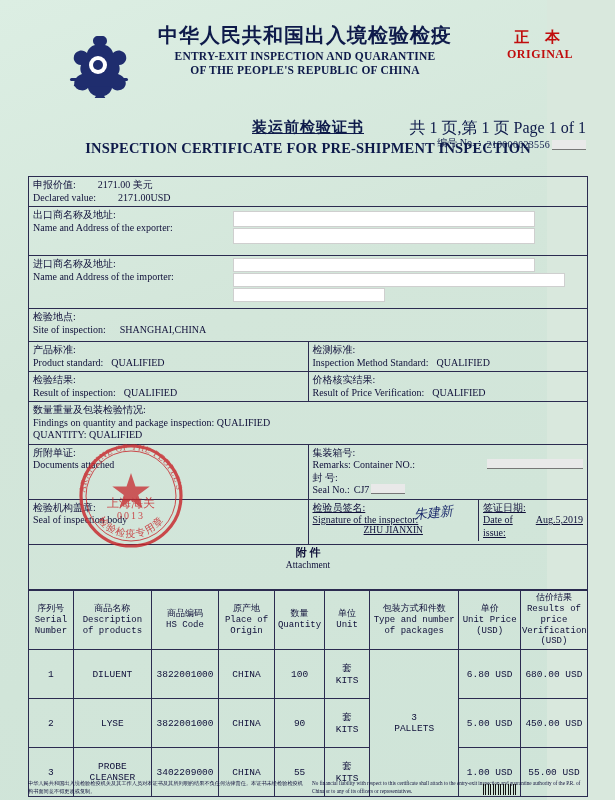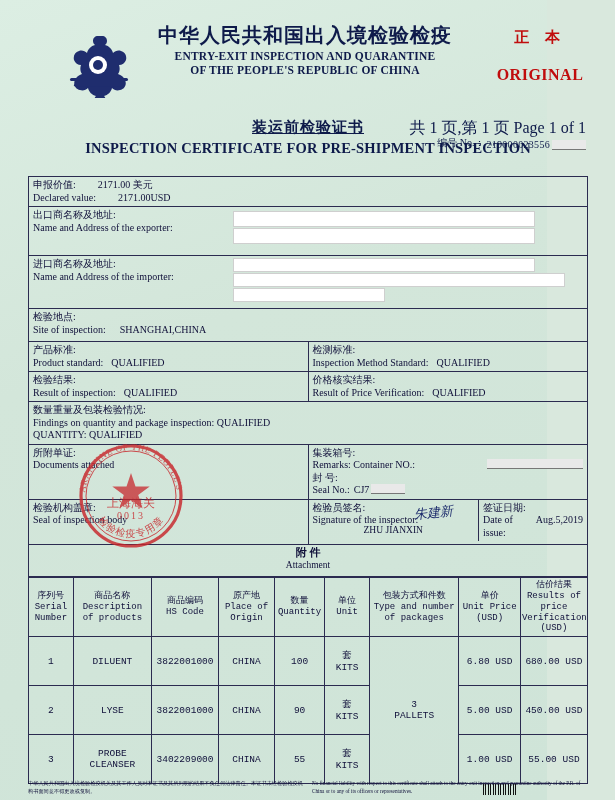--- a/index.html
+++ b/index.html
@@ -31,21 +31,21 @@
     color:#0e1a4a;line-height:1.1;
   }
   .en-title{
     font-size:11.5px;font-weight:bold;color:#0e1a4a;line-height:1.25;
     margin-top:3px;letter-spacing:0.2px;
   }
   .original{
     position:absolute;right:0;top:10px;width:96px;text-align:center;color:#c00d0d;
   }
   .original .cn{font-size:15px;font-weight:bold;letter-spacing:6px;}
-  .original .en{font-size:16px;font-weight:bold;letter-spacing:0.5px;margin-top:19px;}
+  .original .en{font-size:12px;font-weight:bold;letter-spacing:0.5px;margin-top:0;}
   
   .subhead{position:relative;height:58px;}
   .sub-cn{
     position:absolute;left:0;right:0;top:0;text-align:center;
     font-size:15px;font-weight:bold;color:#0e1a4a;letter-spacing:1px;text-decoration:underline;
   }
   .sub-en{
     position:absolute;left:0;right:0;top:22px;text-align:center;
     font-size:14.5px;font-weight:bold;color:#0e1a4a;letter-spacing:0.2px;
   }
@@ -87,21 +87,21 @@
     border-collapse:collapse;width:560px;table-layout:fixed;
     border-left:1.4px solid #2b2b50;border-right:1.4px solid #2b2b50;font-family:Liberation Mono, monospace;
   }
   table.items th, table.items td{
     border:1px solid #2b2b50;font-size:9px;text-align:center;
     color:#10103a;padding:2px 1px;vertical-align:middle;
   }
   table.items th{font-weight:normal;line-height:1.2;height:42px;}
   table.items td.body{height:44px;font-size:9.5px;}
   .attach-cn{text-align:center;font-size:11px;font-weight:bold;padding:1px;}
-  .attach-en{text-align:center;font-size:9.5px;padding-bottom:4px;}
+  .attach-en{text-align:center;font-size:9.5px;padding-bottom:17px;}
   
   .stamp{
     position:absolute;left:72px;top:437px;width:118px;height:118px;
     pointer-events:none;
   }
   .stamp svg{display:block;}
   .signature{
     font-family:"Liberation Serif", serif;
     font-style:italic;font-size:13px;color:#1b2a6b;
     transform:rotate(-6deg);display:inline-block;
@@ -282,21 +282,21 @@
           </div>
         </td>
       </tr>
 
       <tr>
         <td style="height:40px;width:36%;">
           <div class="lbl-cn">检验机构盖章:</div>
           <div class="lbl-en">Seal of inspection body</div>
         </td>
         <td style="padding:0;">
-          <table style="border-collapse:collapse;width:100%;table-layout:fixed;">
+          <table style="border-collapse:collapse;width:100%;table-layout:fixed;text-decoration:underline;">
             <tbody>
                   <tr>
               <td style="border:none;border-right:1px solid #2b2b50;width:58%;padding:2px 4px;">
                 <div class="lbl-cn">检验员签名:</div>
                 <div class="lbl-en">Signature of the inspector:</div>
                 <div style="text-align:center;margin-top:-22px;margin-left:80px;">
                   <span class="signature">朱建新</span>
                 </div>
                 <div style="text-align:center;font-size:9.5px;margin-top:4px;">ZHU JIANXIN</div>
               </td>

